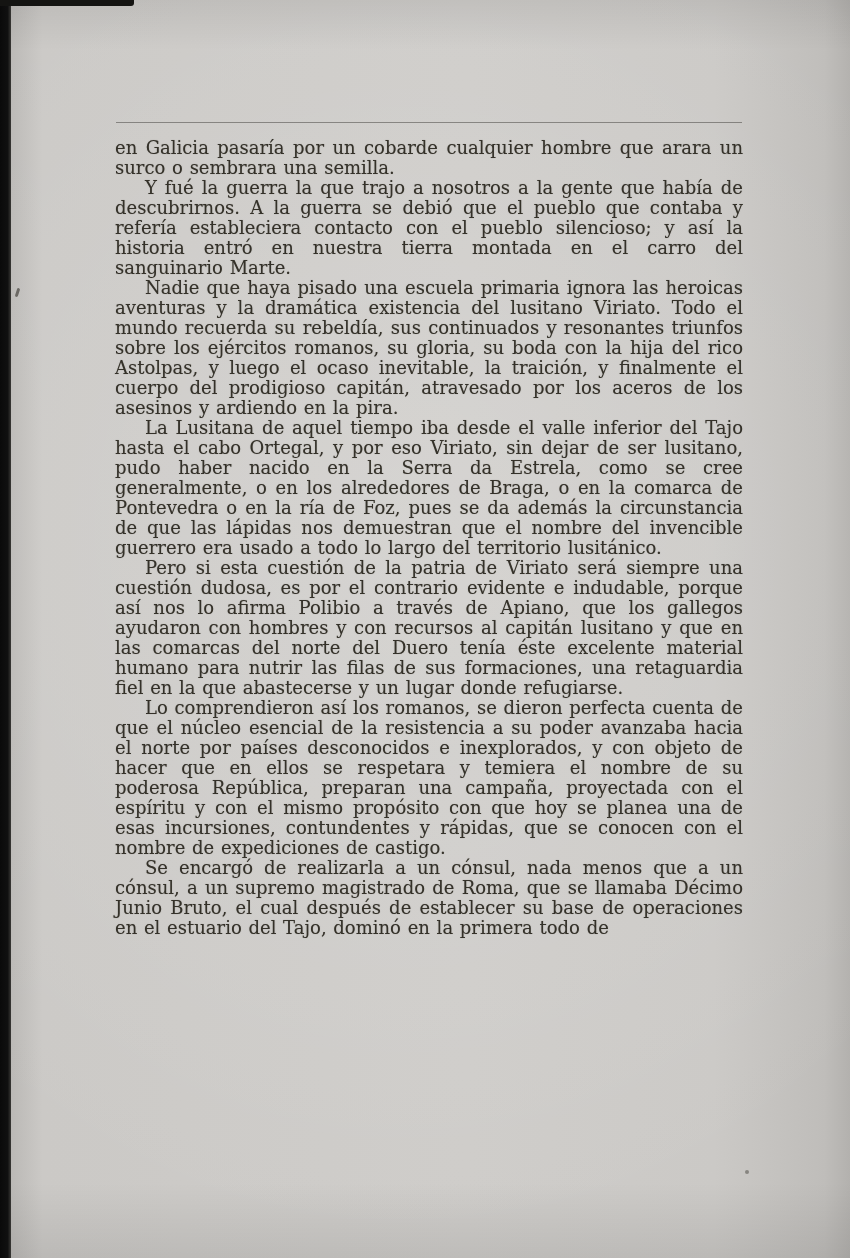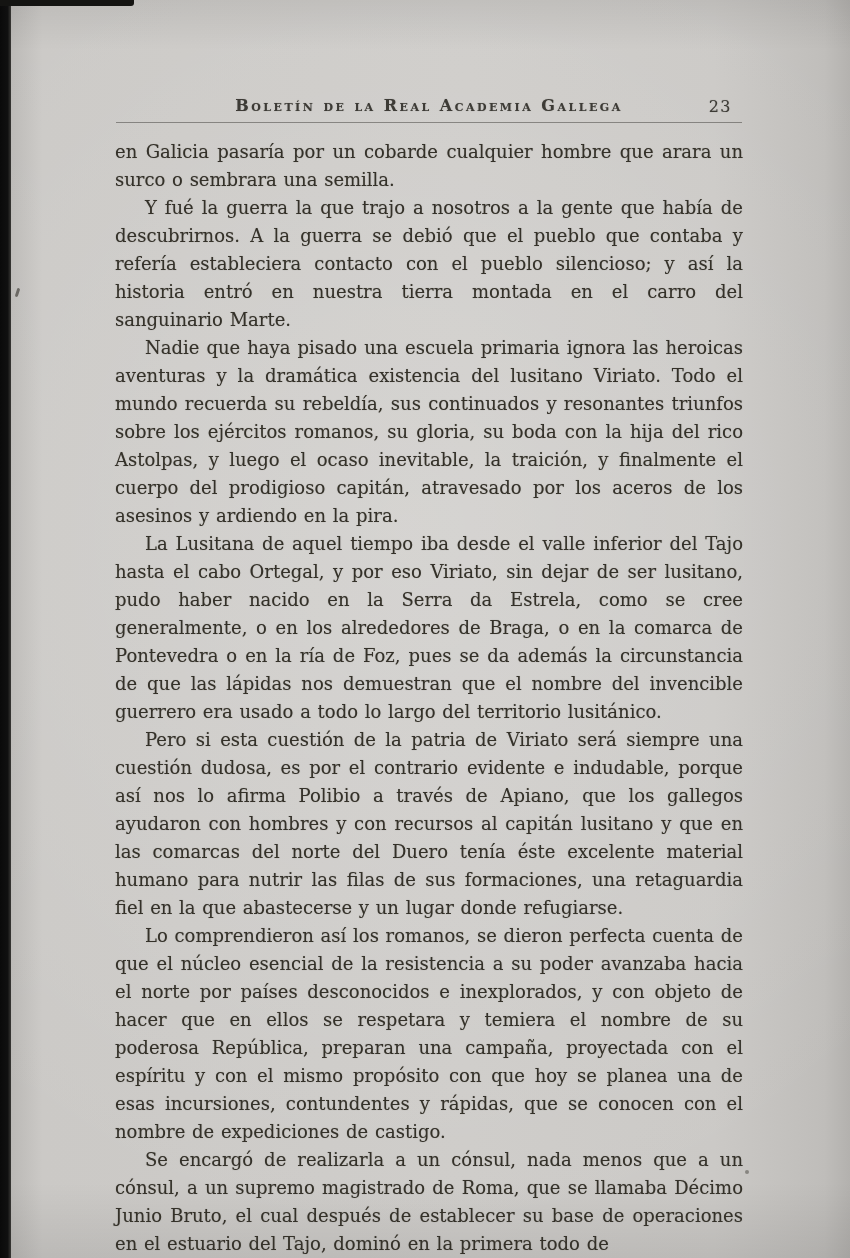--- a/index.html
+++ b/index.html
@@ -81,42 +81,38 @@
     position: absolute;
     top: 122px; left: 116px;
     width: 626px; height: 1px;
     background: rgba(62,60,55,0.5);
   }
   .body-text {
     position: absolute;
     top: 138px; left: 115px;
     width: 628px;
     font-size: 18px;
-    line-height: 28px;
+    line-height: 20px;
     text-align: justify;
     color: #343129;
     text-shadow: 0 0 1px rgba(52,49,41,0.35);
     word-spacing: 1px;
   }
   .body-text p { margin: 0; text-indent: 30px; }
   .body-text p.no-indent { text-indent: 0; }
 </style>
 </head>
 <body>
 
 <div class="page">
   <div class="spine-edge"></div>
   <div class="top-edge"></div>
   <div class="margin-artifact"></div>
   <div class="corner-artifact"></div>
 
-  <div class="header">
-    <div class="header-title">Boletín de la Real Academia Gallega</div>
-    <div class="page-number">23</div>
-  </div>
   <div class="header-rule"></div>
 
   <div class="body-text">
     <p class="no-indent">en Galicia pasaría por un cobarde cualquier hombre que arara un surco o sembrara una semilla.</p>
     <p>Y fué la guerra la que trajo a nosotros a la gente que había de descubrirnos. A la guerra se debió que el pueblo que contaba y refería estableciera contacto con el pueblo silencioso; y así la historia entró en nuestra tierra montada en el carro del sanguinario Marte.</p>
     <p>Nadie que haya pisado una escuela primaria ignora las heroicas aventuras y la dramática existencia del lusitano Viriato. Todo el mundo recuerda su rebeldía, sus continuados y resonantes triunfos sobre los ejércitos romanos, su gloria, su boda con la hija del rico Astolpas, y luego el ocaso inevitable, la traición, y finalmente el cuerpo del prodigioso capitán, atravesado por los aceros de los asesinos y ardiendo en la pira.</p>
     <p>La Lusitana de aquel tiempo iba desde el valle inferior del Tajo hasta el cabo Ortegal, y por eso Viriato, sin dejar de ser lusitano, pudo haber nacido en la Serra da Estrela, como se cree generalmente, o en los alrededores de Braga, o en la comarca de Pontevedra o en la ría de Foz, pues se da además la circunstancia de que las lápidas nos demuestran que el nombre del invencible guerrero era usado a todo lo largo del territorio lusitánico.</p>
     <p>Pero si esta cuestión de la patria de Viriato será siempre una cuestión dudosa, es por el contrario evidente e indudable, porque así nos lo afirma Polibio a través de Apiano, que los gallegos ayudaron con hombres y con recursos al capitán lusitano y que en las comarcas del norte del Duero tenía éste excelente material humano para nutrir las filas de sus formaciones, una retaguardia fiel en la que abastecerse y un lugar donde refugiarse.</p>
     <p>Lo comprendieron así los romanos, se dieron perfecta cuenta de que el núcleo esencial de la resistencia a su poder avanzaba hacia el norte por países desconocidos e inexplorados, y con objeto de hacer que en ellos se respetara y temiera el nombre de su poderosa República, preparan una campaña, proyectada con el espíritu y con el mismo propósito con que hoy se planea una de esas incursiones, contundentes y rápidas, que se conocen con el nombre de expediciones de castigo.</p>
     <p>Se encargó de realizarla a un cónsul, nada menos que a un cónsul, a un supremo magistrado de Roma, que se llamaba Décimo Junio Bruto, el cual después de establecer su base de operaciones en el estuario del Tajo, dominó en la primera todo de</p>

